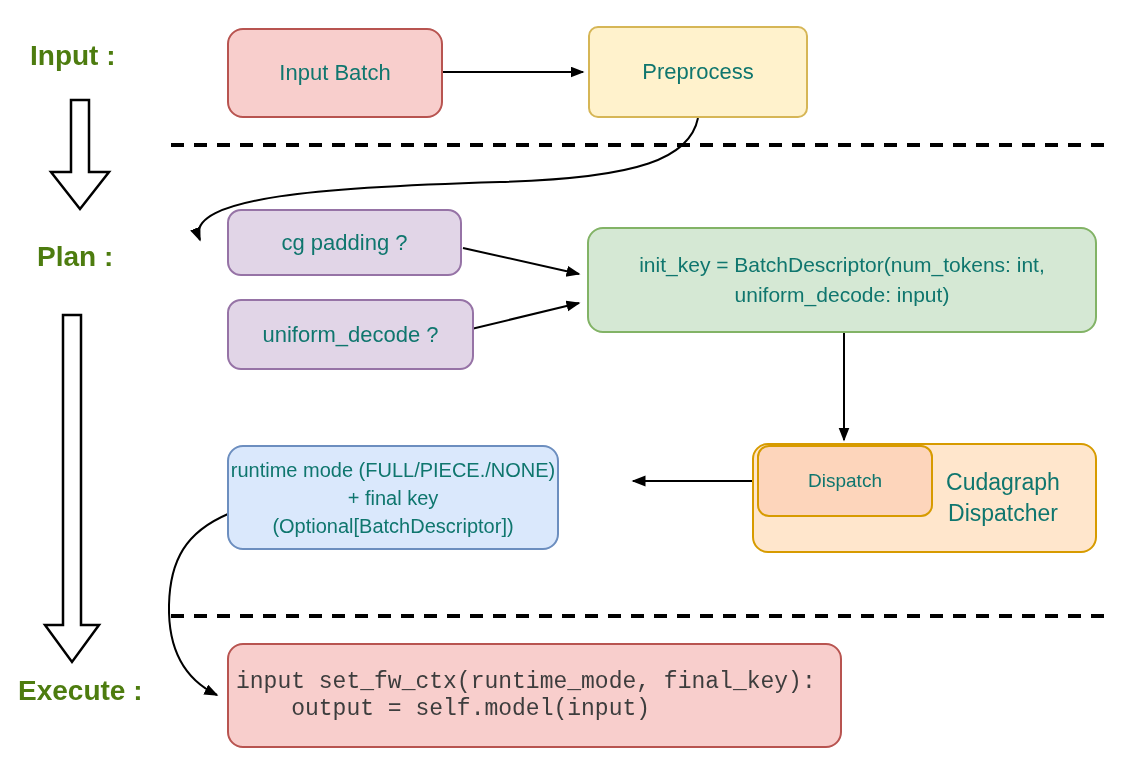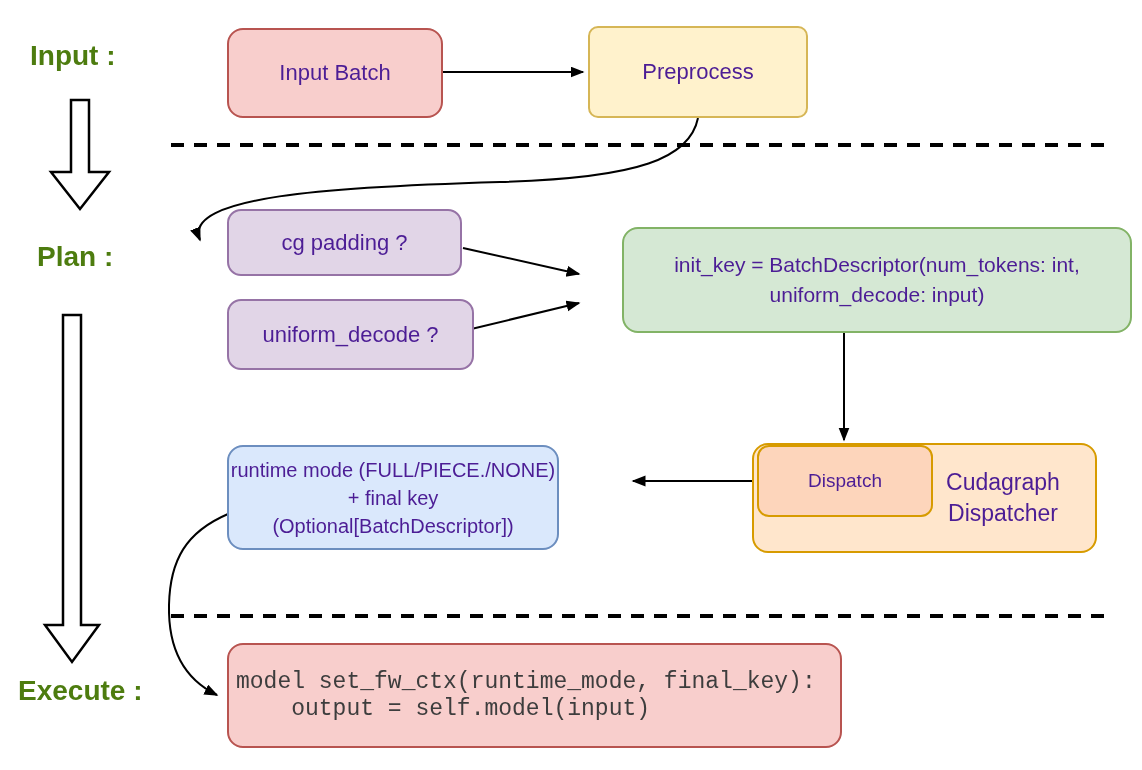--- a/index.html
+++ b/index.html
@@ -6,21 +6,21 @@
   .canvas {
     position:relative; width:1142px; height:770px; background:#ffffff;
     font-family:"Liberation Sans", sans-serif; overflow:hidden;
   }
   svg.edges { position:absolute; left:0; top:0; width:1142px; height:770px; }
 
   .node {
     position:absolute; box-sizing:border-box;
     border:2px solid #000; border-radius:16px;
     display:flex; align-items:center; justify-content:center;
-    text-align:center; color:#4c1d95;
+    text-align:center; color:#0f766e;
   }
   .node .lines { display:flex; flex-direction:column; }
 
   #node-input-batch   { left:227px; top:28px;  width:216px; height:90px;  font-size:22px; }
   #node-preprocess    { left:588px; top:26px;  width:220px; height:92px;  font-size:22px; }
   #node-cg-padding    { left:227px; top:209px; width:235px; height:67px;  font-size:22px; border-radius:14px; }
   #node-uniform-decode{ left:227px; top:299px; width:247px; height:71px;  font-size:22px; border-radius:14px; }
   #node-init-key      { left:587px; top:227px; width:510px; height:106px; font-size:21px; line-height:30px; }
   #node-runtime       { left:227px; top:445px; width:332px; height:105px; font-size:20px; line-height:28px; }
   #node-cudagraph     { left:752px; top:443px; width:345px; height:110px; font-size:23px; line-height:31px; }
@@ -76,21 +76,21 @@
   </div>
 
   <div class="node" id="node-cg-padding" style="background-color: rgb(225, 213, 231); border-color: rgb(150, 115, 166);">
     <span>cg padding ?</span>
   </div>
 
   <div class="node" id="node-uniform-decode" style="background-color: rgb(225, 213, 231); border-color: rgb(150, 115, 166);">
     <span>uniform_decode ?</span>
   </div>
 
-  <div class="node" id="node-init-key" style="background-color: rgb(213, 232, 212); border-color: rgb(130, 179, 102); margin-left: 35px;">
+  <div class="node" id="node-init-key" style="background-color: rgb(213, 232, 212); border-color: rgb(130, 179, 102);">
     <span class="lines">
       <span>init_key = BatchDescriptor(num_tokens: int,</span>
       <span>uniform_decode: input)</span>
     </span>
   </div>
 
   <div class="node" id="node-runtime" style="background-color: rgb(218, 232, 252); border-color: rgb(108, 142, 191);">
     <span class="lines">
       <span>runtime mode (FULL/PIECE./NONE)</span>
       <span>+ final key (Optional[BatchDescriptor])</span>
@@ -100,18 +100,18 @@
   <div class="node" id="node-cudagraph" style="background-color: rgb(255, 230, 204); border-color: rgb(215, 155, 0);">
     <span class="side-label">Cudagraph Dispatcher</span>
   </div>
 
   <div class="node" id="node-dispatch" style="background-color: rgb(253, 213, 187); border-color: rgb(215, 155, 0);">
     <span>Dispatch</span>
   </div>
 
   <div class="node" id="node-execute" style="background-color: rgb(248, 206, 204); border-color: rgb(184, 84, 80); color: rgb(61, 61, 61);">
     <span class="lines">
-      <span>model set_fw_ctx(runtime_mode, final_key):</span>
+      <span>input set_fw_ctx(runtime_mode, final_key):</span>
       <span>    output = self.model(input)</span>
     </span>
   </div>
 
 </div>
 
 </body></html>

